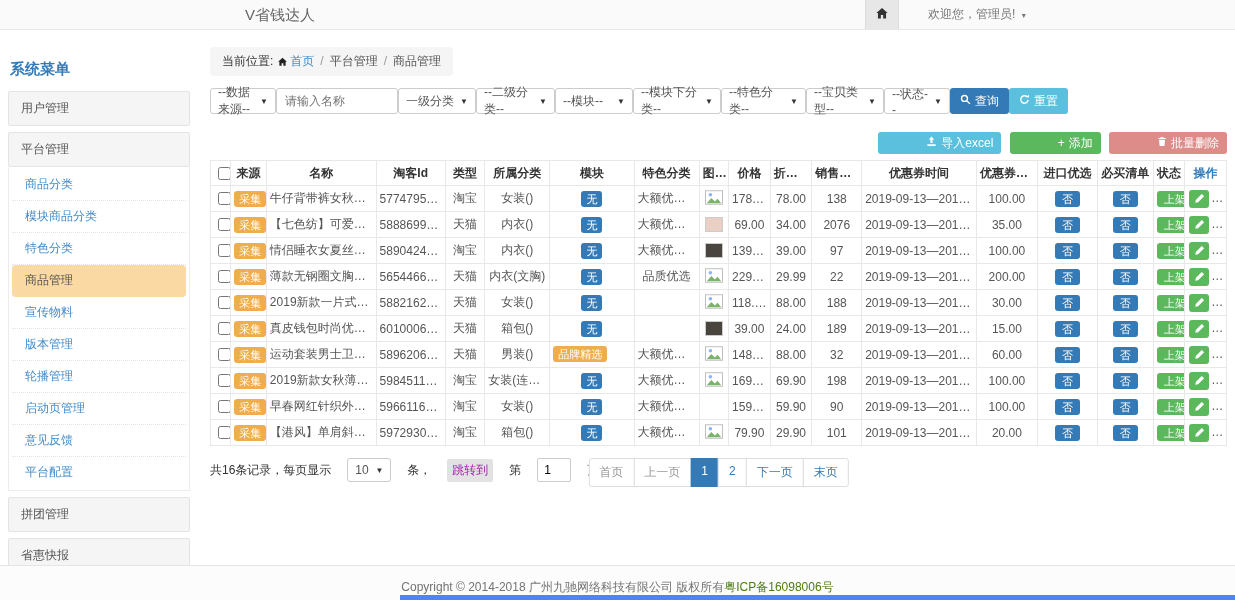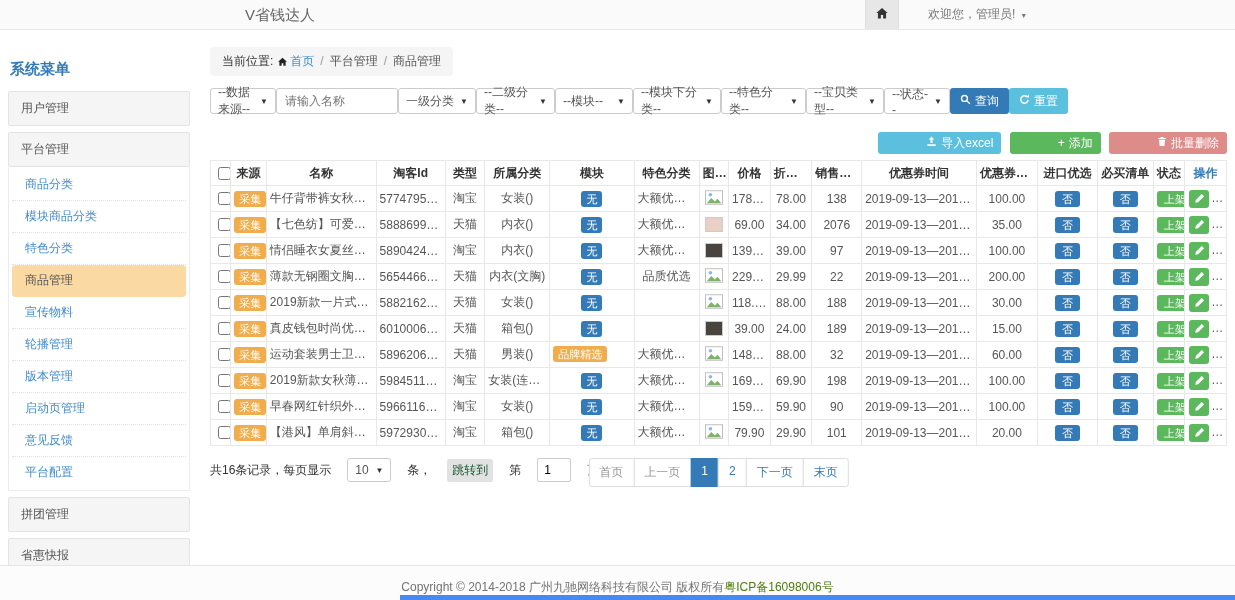--- a/index.html
+++ b/index.html
@@ -65,21 +65,21 @@
   .op-edit { background:#5cb85c; }
   .op-del { background:#d9534f; }
   .thumb { display:inline-block; width:18px; height:15px; border:1px solid #ccc; vertical-align:middle; }
   .thumb.pink { background:#e9cfc4; }
   .thumb.dark { background:#4a443f; }
   .module-text { margin-left:2px; color:#555; }
 
   .pager-row { position:relative; margin-top:12px; height:30px; }
   .pager-left { position:absolute; left:0; top:0; display:flex; align-items:center; gap:16px; color:#333; }
   .size-sel { width:44px; height:24px; }
-  .jump-chip { background:#e2e2e2; border-radius:2px; padding:3px 5px; color:#14532d; cursor:pointer; }
+  .jump-chip { background:#e2e2e2; border-radius:2px; padding:3px 5px; color:#a21caf; cursor:pointer; }
   .jump-input { width:34px; height:24px; border:1px solid #ccc; border-radius:2px; padding:0 6px; font-size:12px; }
   .pager-center { position:absolute; left:50%; top:0; transform:translateX(-50%); display:flex; }
   .page-link { padding:5px 10px; border:1px solid #ddd; margin-left:-1px; background:#fff; color:#337ab7; cursor:pointer; }
   .page-link:first-child { border-radius:3px 0 0 3px; margin-left:0; }
   .page-link:last-child { border-radius:0 3px 3px 0; }
   .page-link.muted { color:#999; }
   .page-link.active { background:#337ab7; border-color:#337ab7; color:#fff; }
 
   .footer { position:absolute; left:0; top:565px; width:1235px; height:35px; background:#fcfcfc;
     border-top:1px solid #e5e5e5; text-align:center; color:#737373; padding-top:13px; }
@@ -111,22 +111,22 @@
           <div class="menu-top">用户管理</div>
         </div>
         <div class="menu-group">
           <div class="menu-top">平台管理</div>
           <div class="menu-sub">
             <div class="menu-sub-item">商品分类</div>
             <div class="menu-sub-item">模块商品分类</div>
             <div class="menu-sub-item">特色分类</div>
             <div class="menu-sub-item active">商品管理</div>
             <div class="menu-sub-item">宣传物料</div>
+            <div class="menu-sub-item">版本管理</div>
             <div class="menu-sub-item">轮播管理</div>
-            <div class="menu-sub-item">版本管理</div>
             <div class="menu-sub-item">启动页管理</div>
             <div class="menu-sub-item">意见反馈</div>
             <div class="menu-sub-item">平台配置</div>
           </div>
         </div>
         <div class="menu-group">
           <div class="menu-top">拼团管理</div>
         </div>
         <div class="menu-group">
           <div class="menu-top">省惠快报</div>

